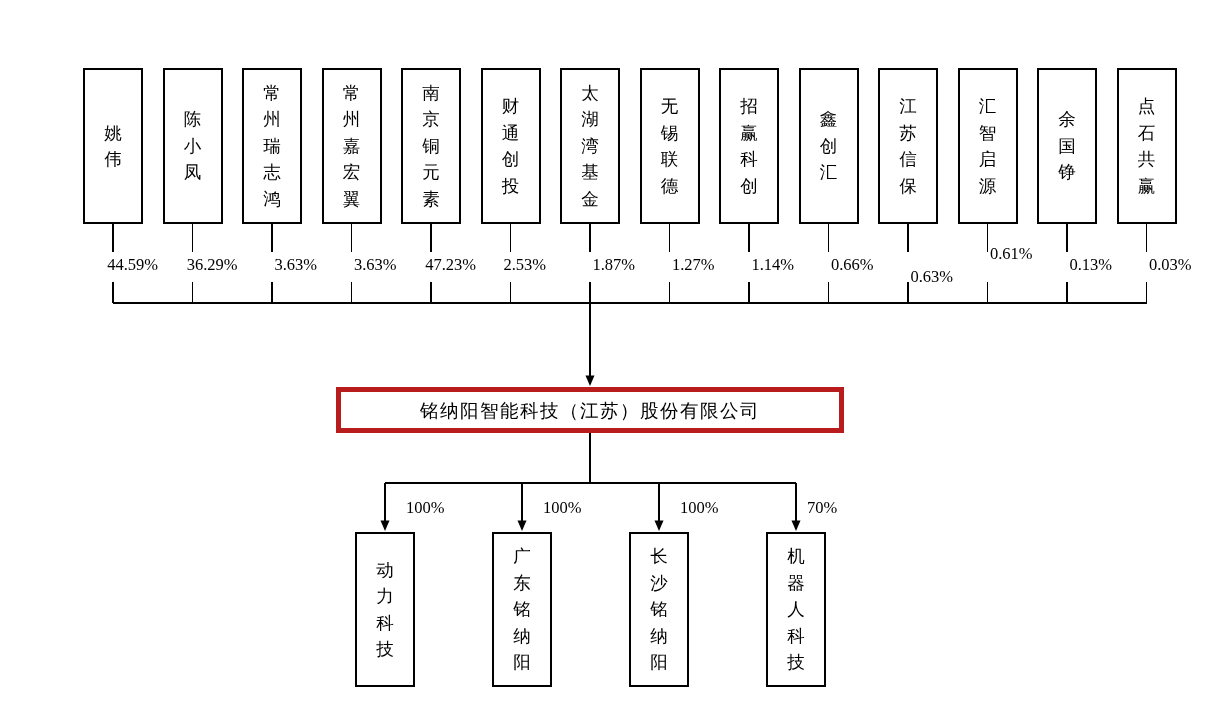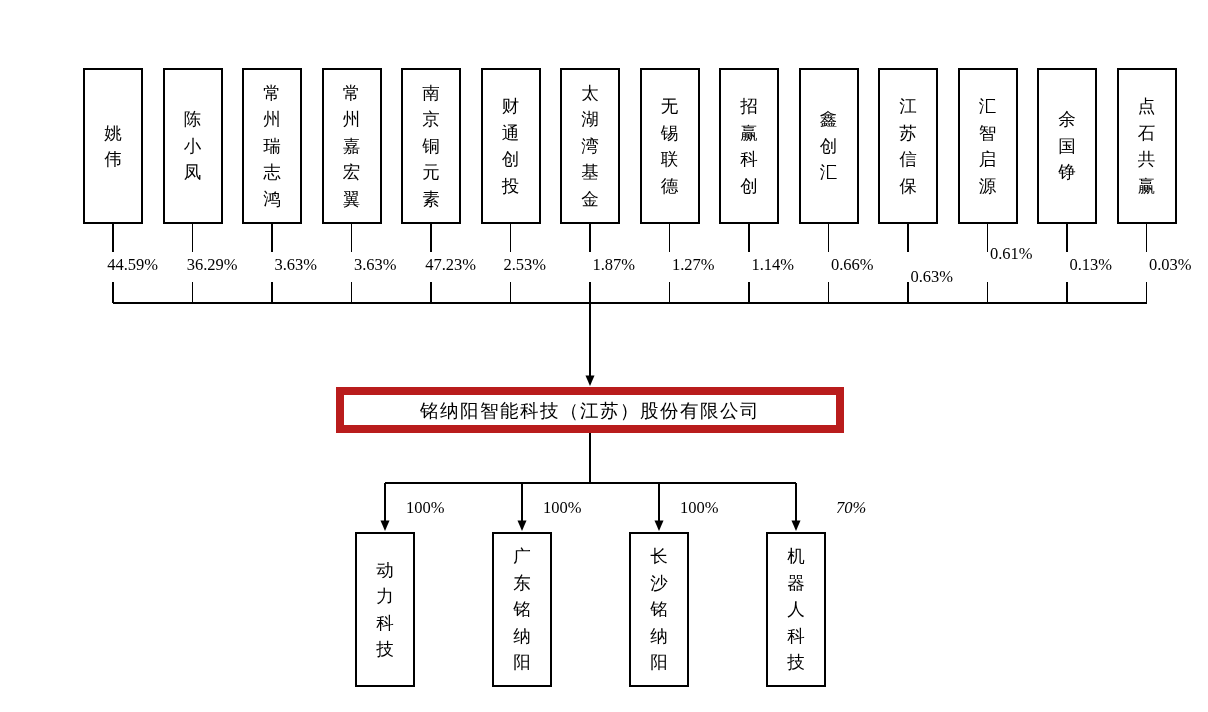--- a/index.html
+++ b/index.html
@@ -47,21 +47,21 @@
   .pct {
     position: absolute;
     font-size: 16.5px;
     line-height: 19px;
     text-align: right;
     white-space: nowrap;
   }
   .pct.left-anchored { text-align: left; }
   .company-box {
     position: absolute;
-    border: 8px solid #b91c1c;
+    border: 5px solid #b91c1c;
     background: #ffffff;
     display: flex;
     align-items: center;
     justify-content: center;
   }
   .company-box .cname {
     font-size: 18.5px;
     letter-spacing: 1.5px;
     white-space: nowrap;
   }
@@ -271,21 +271,21 @@
       <div class="pct left-anchored" style="left: 680px; top: 498px;">100%</div>
       <div class="entity-box" style="left: 629px; top: 532px; width: 60px; height: 155px;">
         <div class="vname">
           <span>长</span>
           <span>沙</span>
           <span>铭</span>
           <span>纳</span>
           <span>阳</span>
         </div>
       </div>
-      <div class="pct left-anchored" style="left: 836px; top: 498px; font-style: italic;">70%</div>
+      <div class="pct left-anchored" style="left: 807px; top: 498px;">70%</div>
       <div class="entity-box" style="left: 766px; top: 532px; width: 60px; height: 155px;">
         <div class="vname">
           <span>机</span>
           <span>器</span>
           <span>人</span>
           <span>科</span>
           <span>技</span>
         </div>
       </div>
     </div>

